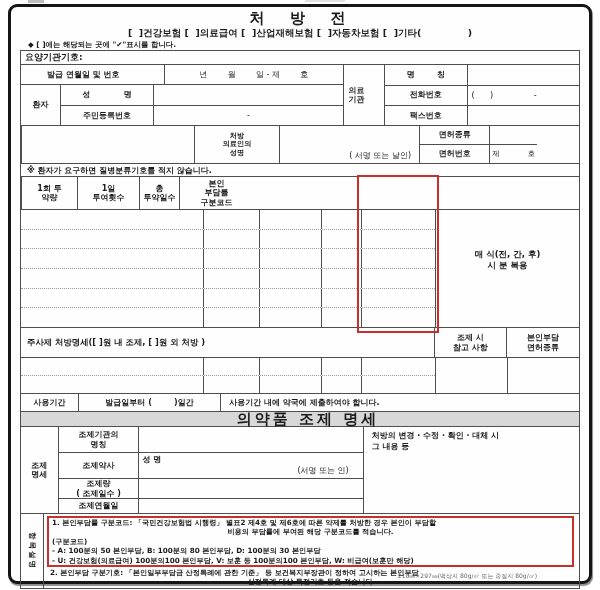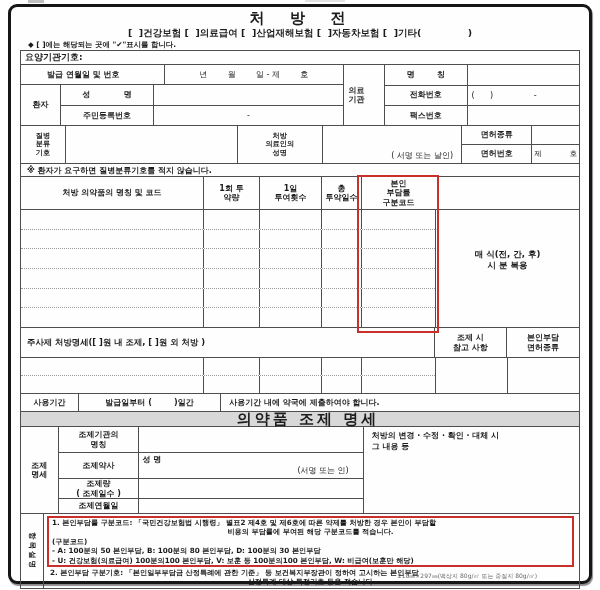--- a/index.html
+++ b/index.html
@@ -150,27 +150,20 @@
             <div class="cell val pre" style="width:113px;justify-content:flex-start;padding-left:4px">(      )                -</div>
           </div>
           <div class="crow">
             <div class="cell first lbl" style="width:82px">팩스번호</div>
             <div class="cell val" style="width:113px"></div>
           </div>
         </div>
       </div>
 
       <div class="band disease">
-        <div class="cell first tri" style="width:44px">
-          <div>
-            <span>질병</span>
-            <span>분류</span>
-            <span>기호</span>
-          </div>
-        </div>
         <div class="cell" style="width:173px"></div>
         <div class="cell tri" style="width:85px">
           <div>
             <span>처방</span>
             <span>의료인의</span>
             <span>성명</span>
           </div>
         </div>
         <div class="cell sign-cell" style="width:140px">( 서명  또는  날인)</div>
         <div class="lic">
@@ -182,21 +175,20 @@
             <div class="cell first lbl" style="width:70px">면허번호</div>
             <div class="cell val pre" style="width:48px;font-size:7.4px">제            호</div>
           </div>
         </div>
       </div>
 
       <div class="band notice">※ 환자가 요구하면 질병분류기호를 적지 않습니다.</div>
 
       <div class="band med" style="flex-direction:column">
         <div class="med-header">
-          <div class="cell first lbl" style="width:182px">처방 의약품의 명칭 및 코드</div>
           <div class="cell lbl" style="width:56px">
             <div>
                 <span>1회 투</span>
                 <span>약량</span>
               </div>
           </div>
           <div class="cell lbl" style="width:62px">
             <div>
                 <span>1일</span>
                 <span>투여횟수</span>

